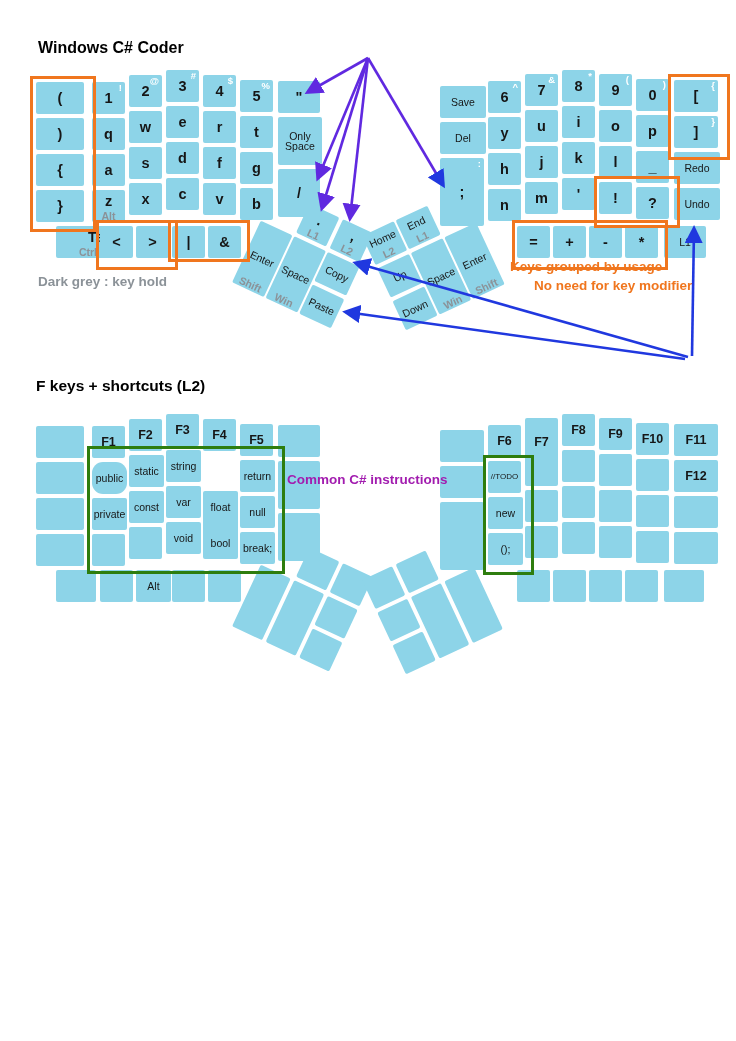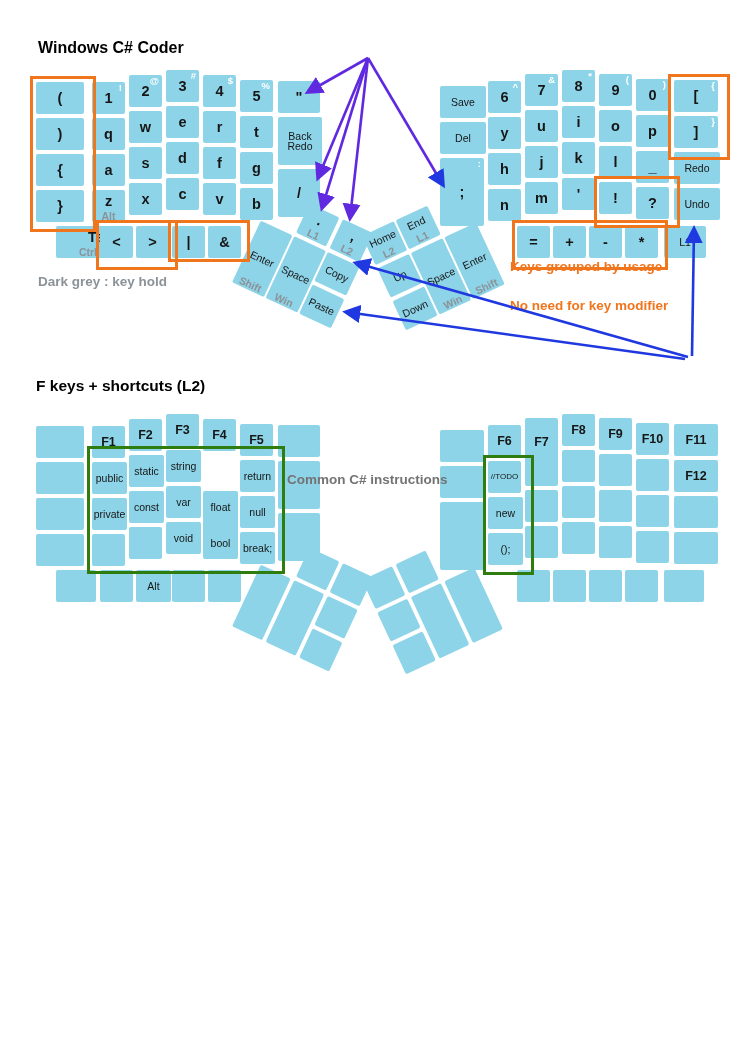--- a/index.html
+++ b/index.html
@@ -24,37 +24,37 @@
 
   .hl{position:absolute;background:transparent;z-index:5;pointer-events:none;}
   .hl-orange{border:3px solid #F0761E;}
   .hl-green{border:3px solid #2E7D0E;}
 
   .txt{position:absolute;z-index:10;white-space:nowrap;line-height:1.2;}
   .t-title{color:#000;font-weight:bold;font-size:16px;}
   .t-purple{color:#6029E0;font-weight:600;font-size:13.5px;}
   .t-orange{color:#F0761E;font-weight:600;font-size:13.5px;}
   .t-blue{color:#2038DF;font-weight:600;font-size:13.5px;}
-  .t-green{color:#737373;font-weight:600;font-size:13.5px;}
+  .t-green{color:#a21caf;font-weight:600;font-size:13.5px;}
   .t-grey{color:#8b9298;font-weight:bold;font-size:13.5px;}
 
   svg.arrows{position:absolute;left:0;top:0;z-index:30;pointer-events:none;}
 </style>
 </head>
 <body>
 
 <div id="page">
 
   <div class="txt t-title" style="left:38px;top:38px;">Windows C# Coder</div>
 
 
   <div class="txt t-grey" style="left:38px;top:274px;">Dark grey : key hold</div>
 
   <div class="txt t-orange" style="left:510px;top:259px;">Keys grouped by usage</div>
-  <div class="txt t-orange" style="left:510px;top:278px;margin-top:20px;">No need for key modifier</div>
+  <div class="txt t-orange" style="left:534px;top:278px;">No need for key modifier</div>
 
 
   <div class="txt t-title" style="left:36px;top:377px;font-size:15.5px;">F keys + shortcuts (L2)</div>
 
   <div class="txt t-green" style="left:287px;top:472px;">Common C# instructions</div>
 
   <svg class="arrows" width="736" height="1041" viewBox="0 0 736 1041">
     <defs>
       <marker id="ah-p" markerWidth="7" markerHeight="7" refX="5.5" refY="3.5" orient="auto">
         <path d="M0,0 L7,3.5 L0,7 Z" fill="#6029E0"></path>
@@ -153,21 +153,21 @@
       <div class="key" style="left: 240px; top: 152px; width: 33px; height: 32px;">
         <span class="main">g</span>
       </div>
       <div class="key" style="left: 240px; top: 188px; width: 33px; height: 32px;">
         <span class="main">b</span>
       </div>
       <div class="key" style="left: 278px; top: 81px; width: 42px; height: 32px;">
         <span class="main">"</span>
       </div>
       <div class="key word" style="left: 278px; top: 117px; width: 42px; height: 48px;">
-        <span class="main">Back Redo</span>
+        <span class="main">Only Space</span>
       </div>
       <div class="key" style="left: 278px; top: 169px; width: 42px; height: 48px;">
         <span class="main">/</span>
       </div>
       <div class="key tab has-hold" style="left: 56px; top: 226px; width: 40px; height: 32px; padding-left: 24px;">
         <span class="main">Tab</span>
         <span class="hold">Ctrl</span>
       </div>
       <div class="key" style="left: 100px; top: 226px; width: 33px; height: 32px;">
         <span class="main">&lt;</span>
@@ -337,21 +337,21 @@
       </div>
     </div>
     <div class="kb-group" style="left: 0px; top: 0px;">
       <div class="key" style="left: 36px; top: 426px; width: 48px; height: 32px;"></div>
       <div class="key" style="left: 36px; top: 462px; width: 48px; height: 32px;"></div>
       <div class="key" style="left: 36px; top: 498px; width: 48px; height: 32px;"></div>
       <div class="key" style="left: 36px; top: 534px; width: 48px; height: 32px;"></div>
       <div class="key fk" style="left: 92px; top: 426px; width: 33px; height: 32px;">
         <span class="main">F1</span>
       </div>
-      <div class="key word" style="left: 92px; top: 462px; width: 33px; height: 32px;">
+      <div class="key word" style="left: 92px; top: 462px; width: 33px; height: 32px; border-radius: 11px;">
         <span class="main">public</span>
       </div>
       <div class="key word" style="left: 92px; top: 498px; width: 33px; height: 32px;">
         <span class="main">private</span>
       </div>
       <div class="key" style="left: 92px; top: 534px; width: 33px; height: 32px;"></div>
       <div class="key fk" style="left: 129px; top: 419px; width: 33px; height: 32px;">
         <span class="main">F2</span>
       </div>
       <div class="key word" style="left: 129px; top: 455px; width: 33px; height: 32px;">

